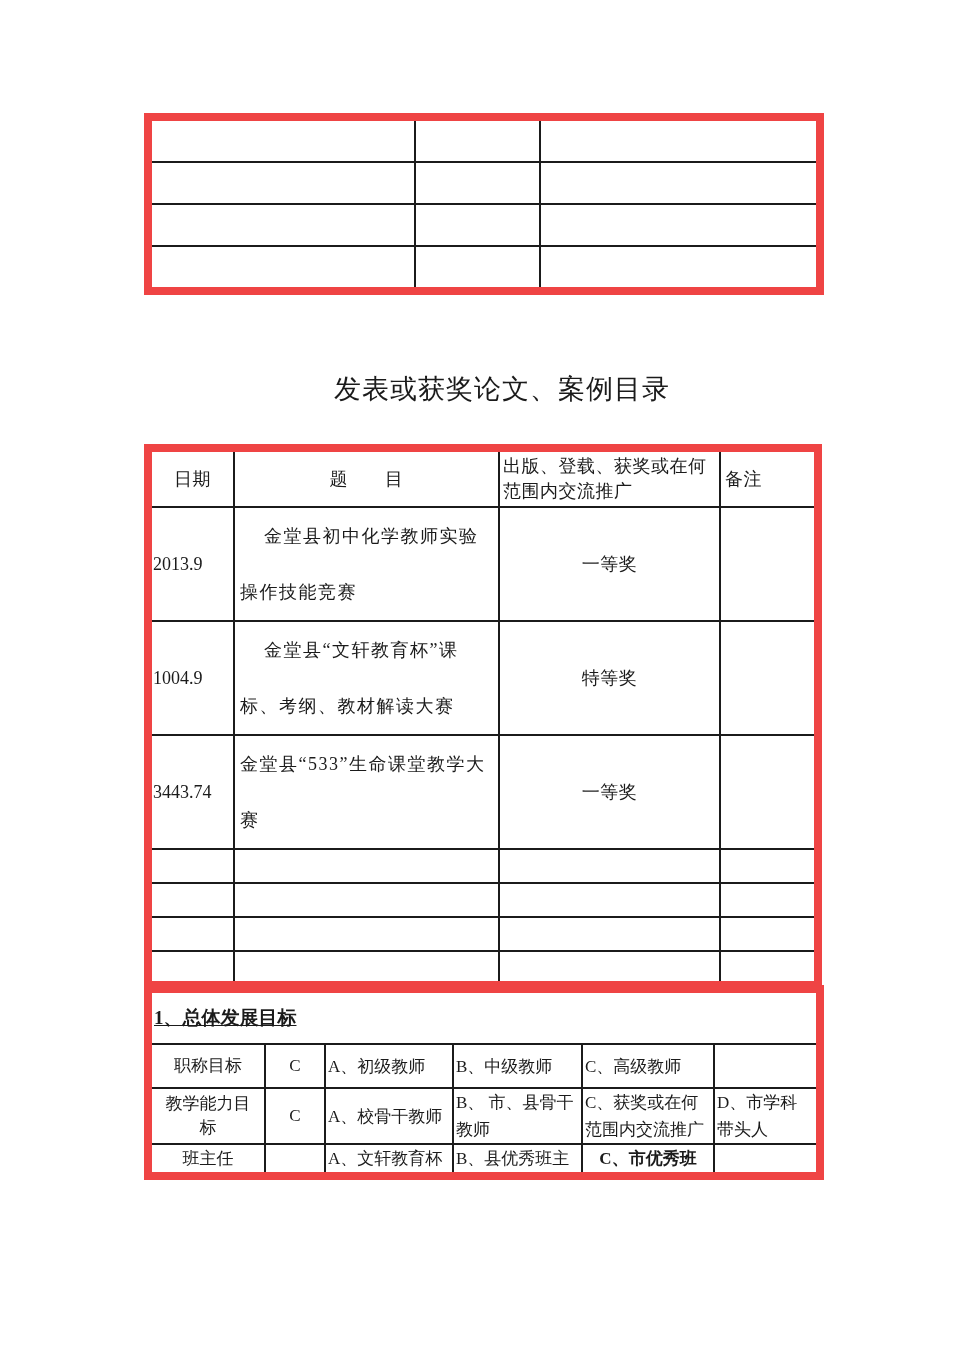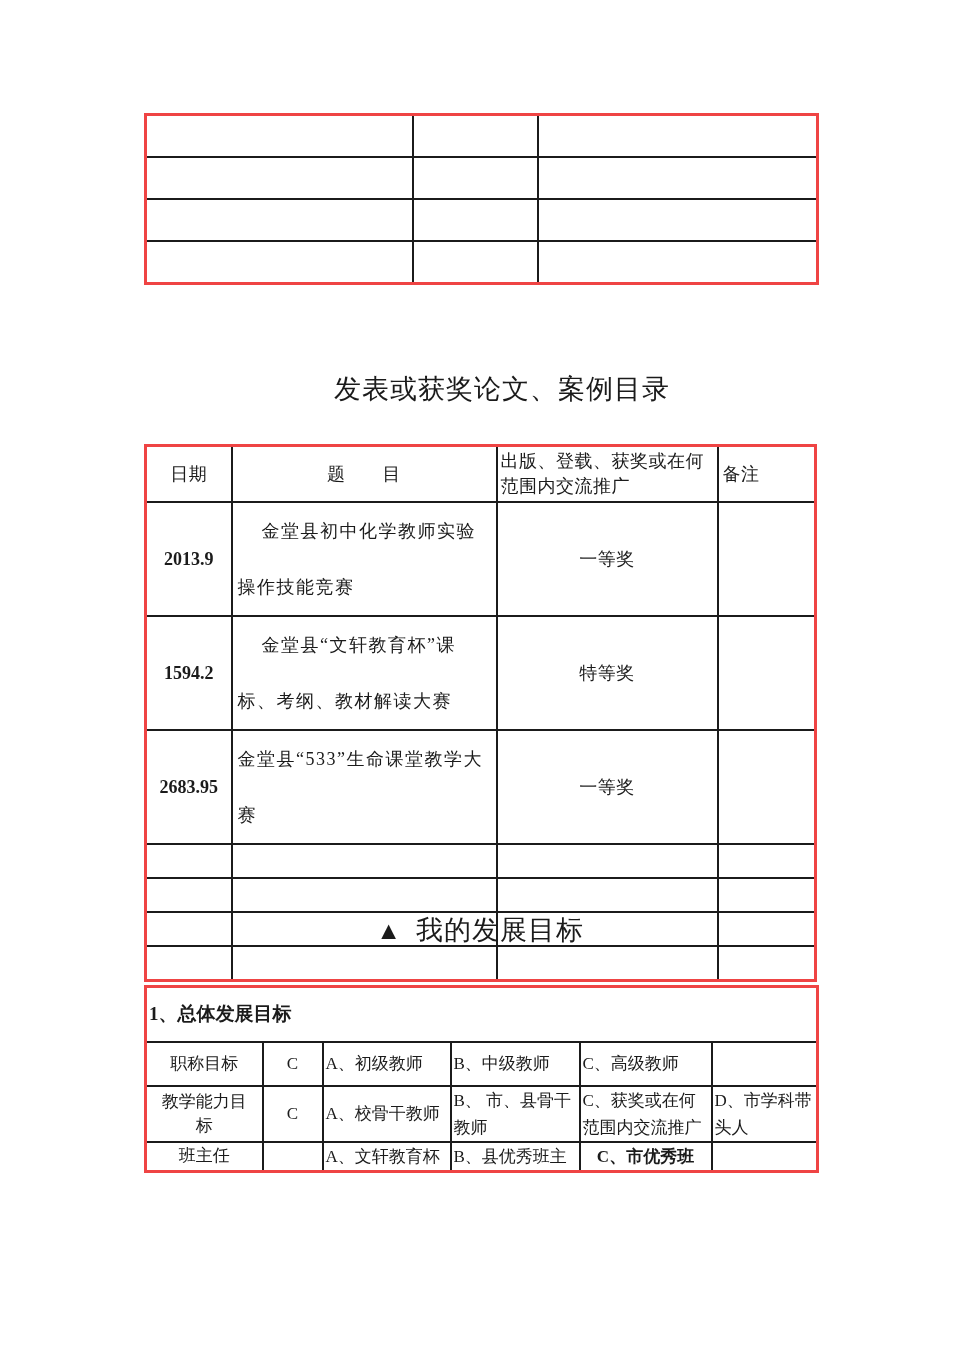--- a/index.html
+++ b/index.html
@@ -6,21 +6,21 @@
   .page{
     position:relative;
     width:960px;height:1357px;
     background:#ffffff;
     color:#1b1b1b;
     font-family:"Liberation Serif","DejaVu Serif",serif;
     overflow:hidden;
   }
   table{border-collapse:collapse;table-layout:fixed;position:absolute;background:#fff;}
   td,th{border:2px solid #1b1b1b;font-weight:normal;overflow:hidden;color:#1b1b1b;}
-  table{border:3px solid #ef4444;padding-left:16px;}
+  table{border:8px solid #ef4444;padding-left:16px;}
 
   
   .t1{left:144px;top:113px;width:672px;}
   .t1 td{height:38px;}
 
   
   .title{
     position:absolute;left:0;width:960px;
     text-align:center;font-size:27px;letter-spacing:1px;
     white-space:nowrap;
@@ -32,28 +32,28 @@
   
   .t2{left:144px;top:444px;width:670px;font-size:18px;letter-spacing:.5px;}
   .t2 th{vertical-align:middle;}
   .t2 .h-date,.t2 .h-title{text-align:center;}
   .t2 .h-scope{text-align:left;padding:2px 3px;line-height:25px;letter-spacing:.5px;}
   .t2 .h-note{text-align:left;padding:2px 4px;vertical-align:middle;}
   .t2 .r-head{height:47px;}
   .t2 .r-data{height:76px;}
   .t2 .r-data2{height:72px;}
   .t2 .r-empty{height:34px;}
-  .t2 .c-date{text-align:center;vertical-align:middle;letter-spacing:0;font-weight:bold;}
+  .t2 .c-date{vertical-align:middle;letter-spacing:0;}
   .t2 .c-title{text-align:left;vertical-align:middle;padding:0 5px;line-height:56px;letter-spacing:1.5px;}
   .t2 .c-title.indent{text-indent:24px;}
   .t2 .c-award{text-align:center;vertical-align:middle;}
 
   
   .t3{left:144px;top:985px;width:672px;font-size:17px;}
-  .t3 .r-group{height:55px;}
+  .t3 .r-group{height:55px;text-decoration:underline;}
   .t3 .group{font-weight:bold;font-size:19px;text-align:left;vertical-align:middle;padding:0 0 0 2px;}
   .t3 .r1{height:44px;}
   .t3 .r2{height:52px;}
   .t3 .r3{height:53px;}
   .t3 .r4{height:25px;}
   .t3 .lbl{text-align:center;vertical-align:middle;padding:0 8px;line-height:24px;}
   .t3 .grade{text-align:center;vertical-align:middle;font-family:"Liberation Serif",serif;}
   .t3 .opt{text-align:left;vertical-align:middle;padding:0 2px;line-height:27px;}
   .t3 .nowrap{white-space:nowrap;}
   .t3 .c-center{text-align:center;font-weight:bold;}
@@ -109,27 +109,27 @@
       <th class="h-scope">出版、登载、获奖或在何范围内交流推广</th>
       <th class="h-note">备注</th>
     </tr>
     <tr class="r-data">
       <td class="c-date">2013.9</td>
       <td class="c-title indent">金堂县初中化学教师实验操作技能竞赛</td>
       <td class="c-award">一等奖</td>
       <td class="c-note"></td>
     </tr>
     <tr class="r-data">
-      <td class="c-date">1594.2</td>
+      <td class="c-date">1004.9</td>
       <td class="c-title indent">金堂县“文轩教育杯”课标、考纲、教材解读大赛</td>
       <td class="c-award">特等奖</td>
       <td class="c-note"></td>
     </tr>
     <tr class="r-data r-data2">
-      <td class="c-date">2683.95</td>
+      <td class="c-date">3443.74</td>
       <td class="c-title">金堂县“533”生命课堂教学大赛</td>
       <td class="c-award">一等奖</td>
       <td class="c-note"></td>
     </tr>
     <tr class="r-empty">
           <td></td>
           <td></td>
           <td></td>
           <td></td>
         </tr>
@@ -147,23 +147,20 @@
         </tr>
     <tr class="r-empty">
           <td></td>
           <td></td>
           <td></td>
           <td></td>
         </tr>
   </tbody>
     </table>
 
-  <div class="title title2">
-    <span class="tri">▲</span><span>我的发展目标</span>
-  </div>
 
   <table class="t3">
     <colgroup>
         <col style="width:117px">
         <col style="width:60px">
         <col style="width:128px">
         <col style="width:129px">
         <col style="width:132px">
         <col style="width:106px">
       </colgroup>

